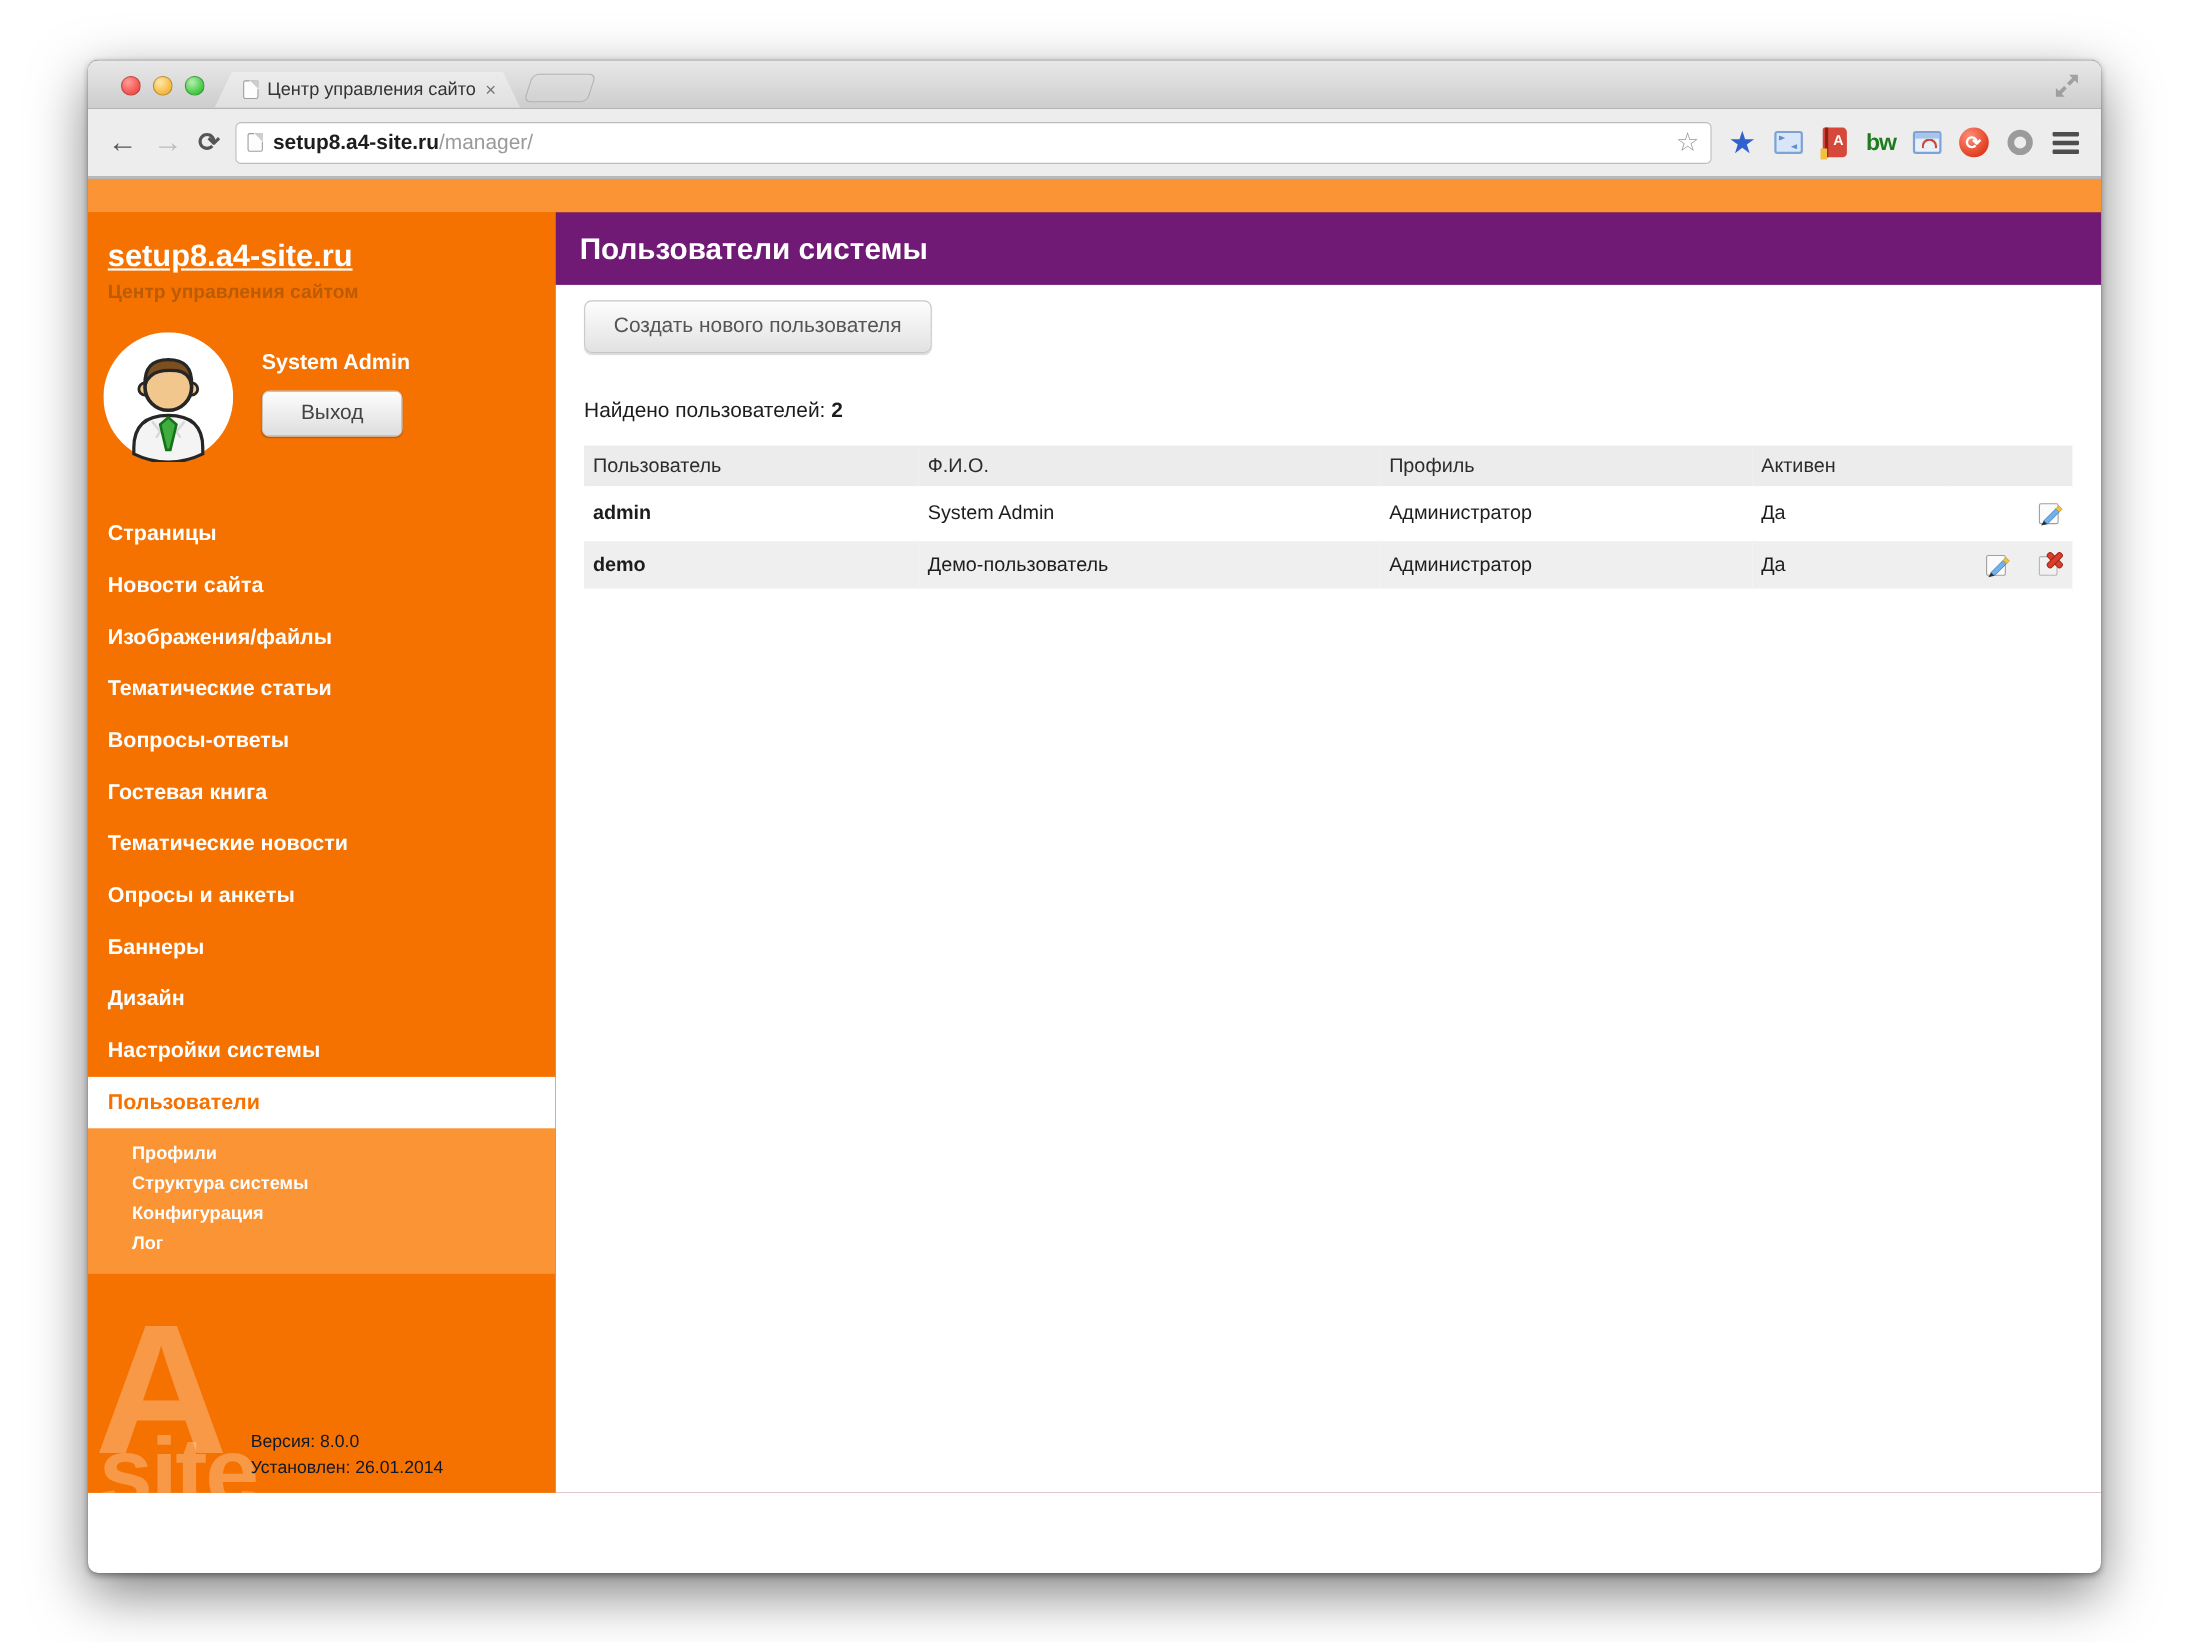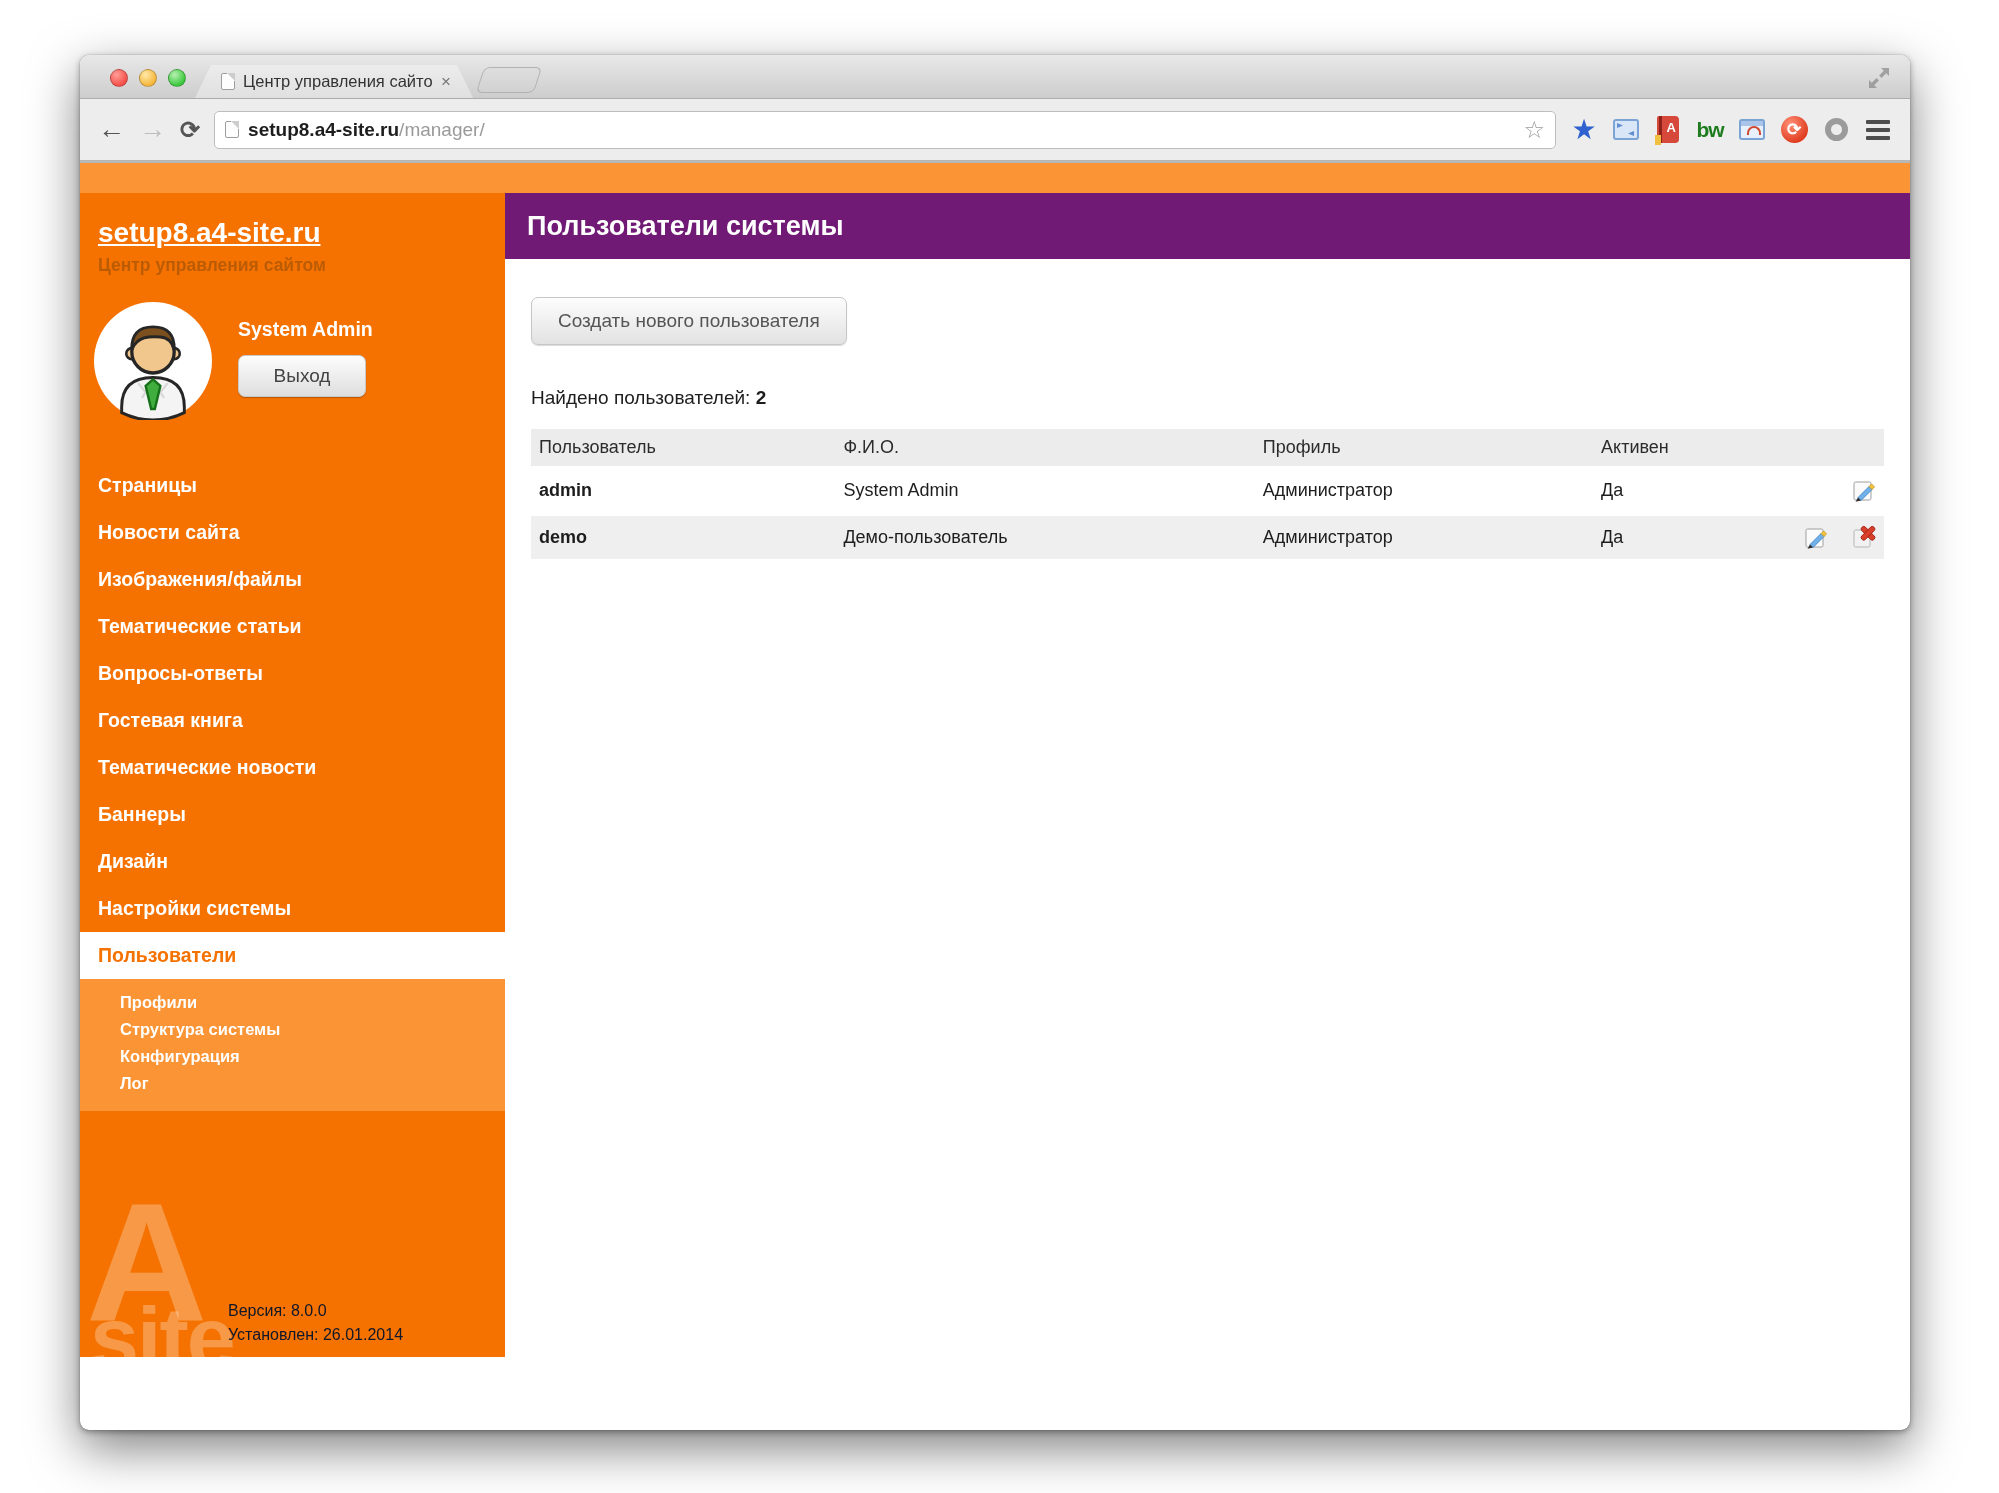--- a/index.html
+++ b/index.html
@@ -110,21 +110,21 @@
   .submenu { background:#fa9434; padding:10px 0 14px; position:relative; z-index:1; }
   .submenu-item { padding-left:40px; font-size:16.5px; font-weight:bold; line-height:27px; color:#fff; cursor:pointer; }
   .watermark { position:absolute; left:6px; bottom:-12px; color:rgba(255,255,255,.28); line-height:.72; z-index:0; }
   .wm-a { font-size:168px; font-weight:bold; letter-spacing:-6px; }
   .wm-site { font-size:88px; font-weight:bold; margin-top:-18px; margin-left:4px; letter-spacing:-2px; }
   .version { position:absolute; left:148px; bottom:10px; font-size:16px; color:#0f172a; line-height:1.5; z-index:1; }
 
   
   .main { flex:1; display:flex; flex-direction:column; background:#701a75; }
   .main-header { height:66px; line-height:66px; padding-left:22px; color:#fff; font-size:27px; font-weight:bold; }
-  .main-body { flex:1; background:#fff; padding:38px 26px; }
+  .main-body { flex:1; background:#fff; padding:14px 26px; }
 
   .ctl-row { display:flex; justify-content:space-between; align-items:flex-start; }
   .btn {
     background:linear-gradient(#fdfdfd,#e2e2e2); border:1px solid #c6c6c6; border-radius:7px;
     box-shadow:0 1px 1px rgba(0,0,0,.15); color:#555; font-size:19px; font-family:inherit; cursor:pointer;
   }
   .create-btn { height:48px; padding:0 26px; }
   .filters { display:flex; flex-direction:column; gap:14px; align-items:flex-end; }
   .f-row { display:flex; align-items:center; }
   .f-label { font-size:19px; color:#1d1d1d; margin-right:12px; }
@@ -254,20 +254,21 @@
         </div>
 
         <div class="menu">
           <div class="menu-item">Страницы</div>
           <div class="menu-item">Новости сайта</div>
           <div class="menu-item">Изображения/файлы</div>
           <div class="menu-item">Тематические статьи</div>
           <div class="menu-item">Вопросы-ответы</div>
           <div class="menu-item">Гостевая книга</div>
           <div class="menu-item">Тематические новости</div>
+          <div class="menu-item">Опросы и анкеты</div>
           <div class="menu-item">Баннеры</div>
           <div class="menu-item">Дизайн</div>
           <div class="menu-item">Настройки системы</div>
           <div class="menu-item active">Пользователи</div>
           <div class="submenu">
             <div class="submenu-item">Профили</div>
             <div class="submenu-item">Структура системы</div>
             <div class="submenu-item">Конфигурация</div>
             <div class="submenu-item">Лог</div>
           </div>

